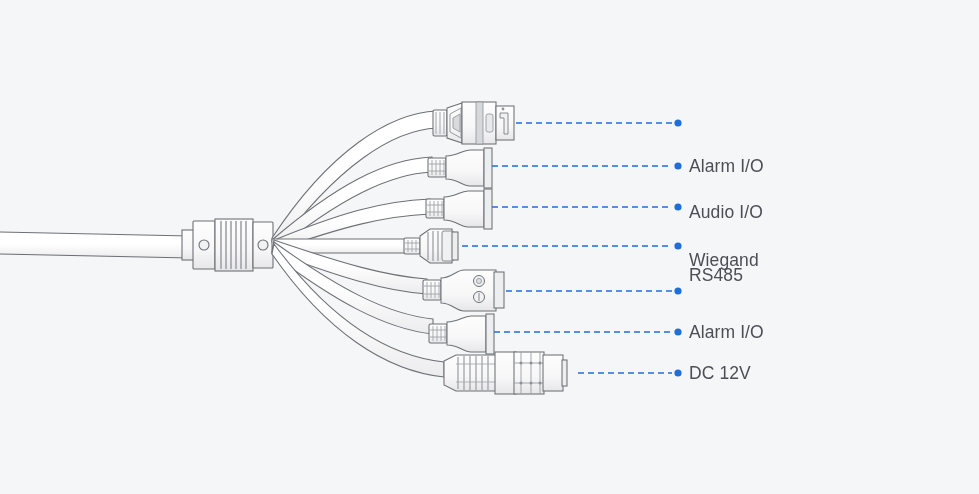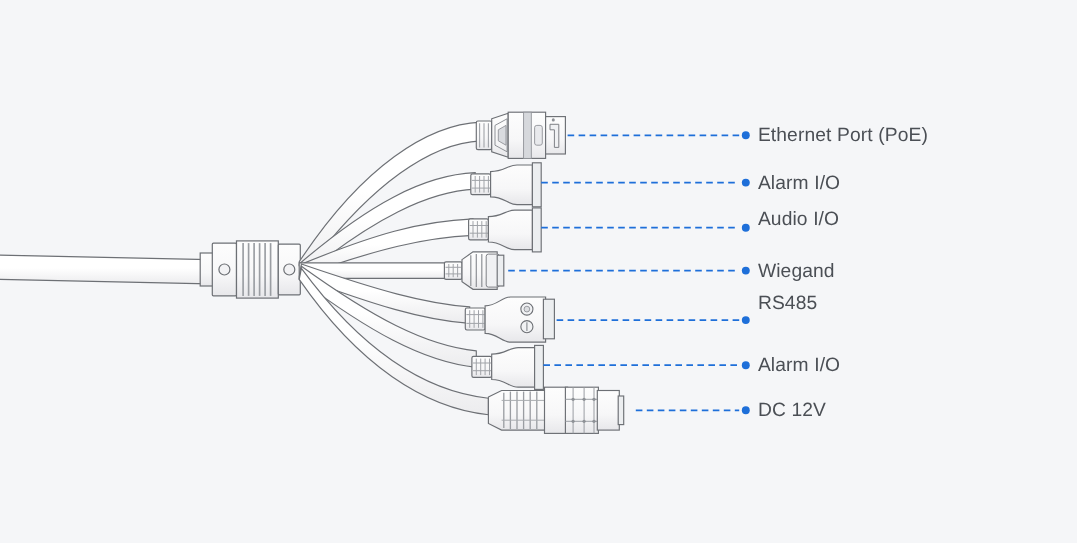--- a/index.html
+++ b/index.html
@@ -270,22 +270,21 @@
 
       <line x1="494" y1="332" x2="672" y2="332" stroke="#1e6fd9" stroke-width="1.6" stroke-dasharray="6 4"></line>
       <circle cx="678" cy="332" r="3.6" fill="#1e6fd9"></circle>
 
       <line x1="578" y1="373" x2="672" y2="373" stroke="#1e6fd9" stroke-width="1.6" stroke-dasharray="6 4"></line>
       <circle cx="678" cy="373" r="3.6" fill="#1e6fd9"></circle>
     </g>
   </svg>
 
   <div class="label-layer">
-    <div class="callout-label" style="top:123px">Ethernet Port (PoE)</div>
     <div class="callout-label" style="top:166px">Alarm I/O</div>
-    <div class="callout-label" style="top:199px">Audio I/O</div>
-    <div class="callout-label" style="top:246px">Wiegand</div>
+    <div class="callout-label" style="top:212px">Audio I/O</div>
+    <div class="callout-label" style="top:260px">Wiegand</div>
     <div class="callout-label" style="top:275px">RS485</div>
     <div class="callout-label" style="top:332px">Alarm I/O</div>
     <div class="callout-label" style="top:373px">DC 12V</div>
   </div>
 
 </div>
 
 </body></html>

